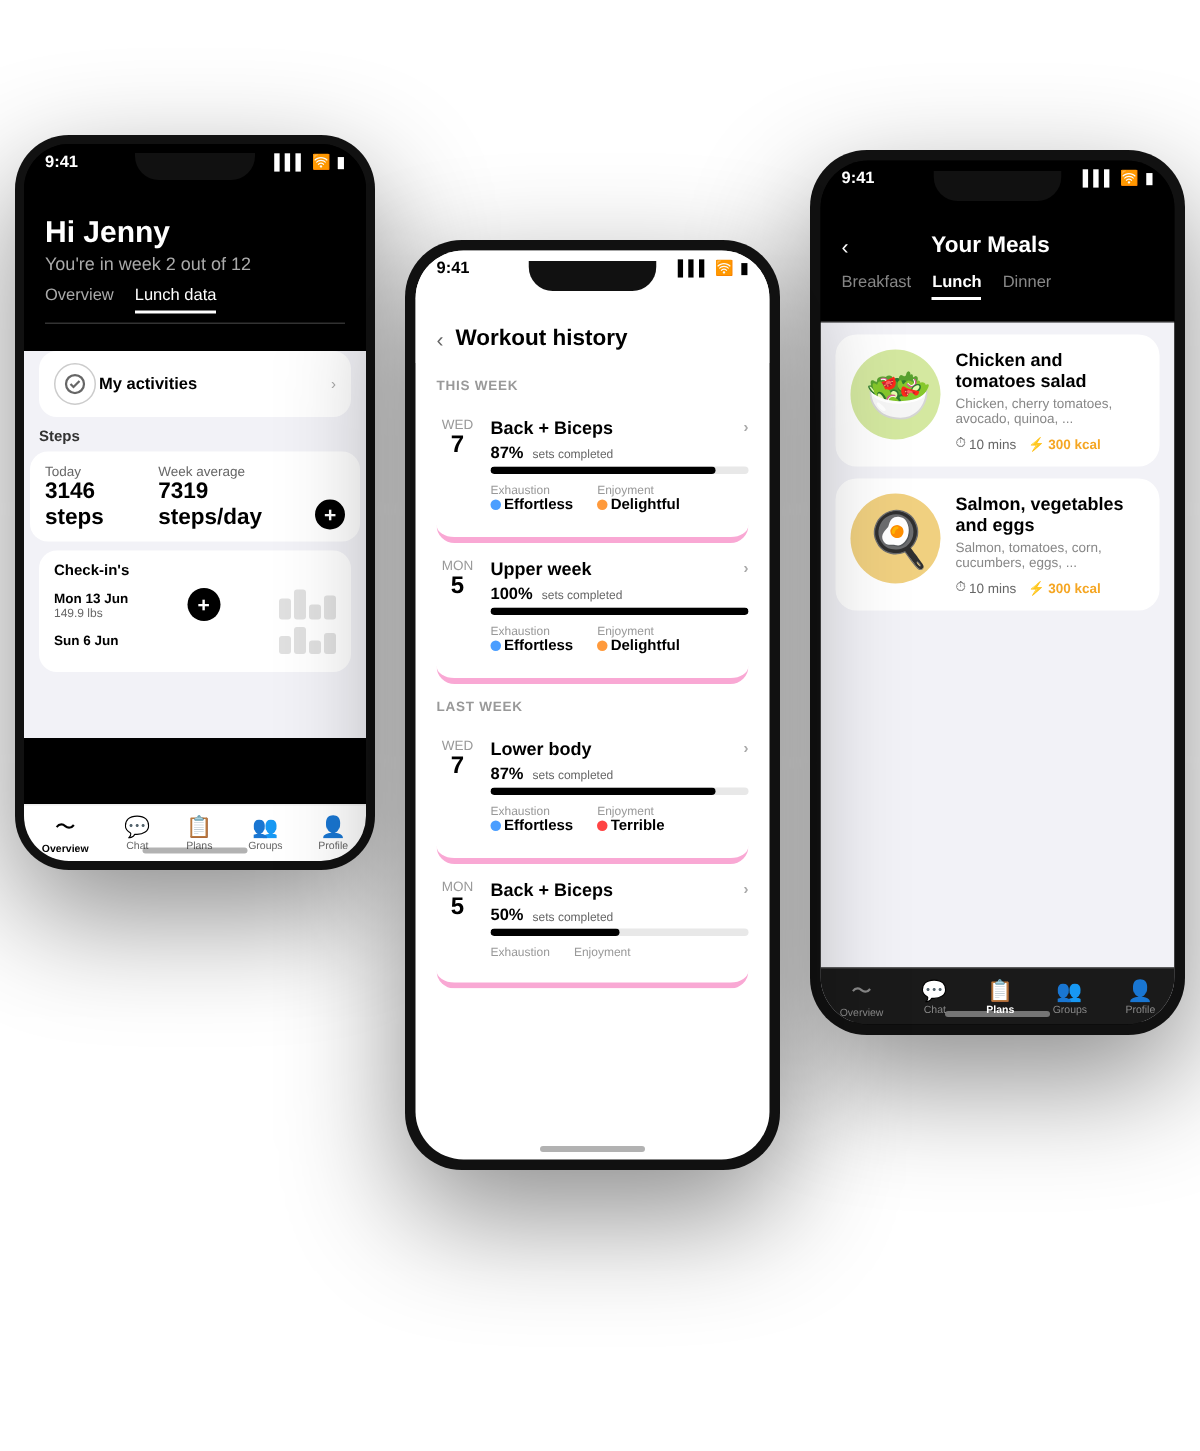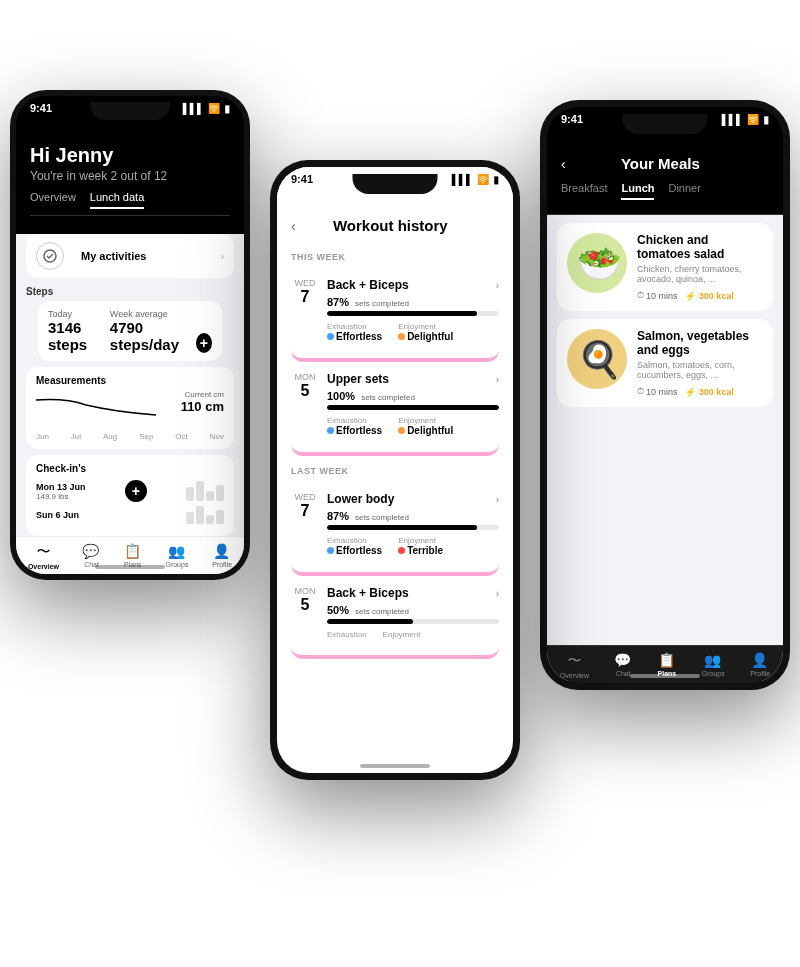--- a/index.html
+++ b/index.html
@@ -99,41 +99,41 @@
       margin: 8px 10px 0;
       border-radius: 12px;
       padding: 8px 10px;
       display: flex;
       align-items: center;
       justify-content: space-between;
     }
     .activities-row .left-part {
       display: flex;
       align-items: center;
-      gap: 17px;
+      gap: 2px;
     }
     .act-icon {
       width: 28px; height: 28px;
       border-radius: 50%;
       border: 1.5px solid #ccc;
       display: flex; align-items: center; justify-content: center;
       font-size: 12px;
     }
     .act-label { font-size: 11px; font-weight: 600; }
     .chevron { font-size: 10px; color: #aaa; }
 
     .section-label {
       font-size: 10px;
       font-weight: 700;
       color: #333;
       margin: 8px 10px 4px;
     }
     .steps-card {
       background: #fff;
-      margin: 0 22px;
+      margin: 0 4px;
       border-radius: 12px;
       padding: 8px 10px;
     }
     .steps-row {
       display: flex;
       justify-content: space-between;
       align-items: flex-end;
     }
     .steps-col .lbl { font-size: 9px; color: #666; }
     .steps-col .val { font-size: 15px; font-weight: 700; }
@@ -256,21 +256,21 @@
     .workout-header .back-arrow {
       font-size: 14px;
       color: #666;
       margin-right: 8px;
       cursor: pointer;
     }
     .workout-header .title {
       font-size: 15px;
       font-weight: 700;
       flex: 1;
-      text-align: center;
+      text-align: left;
       margin-right: 22px;
     }
 
     .workout-scroll {
       overflow-y: auto;
       height: calc(100% - 70px);
       padding: 0 14px;
     }
     .week-label {
       font-size: 9px;
@@ -501,46 +501,26 @@
 
       <div class="section-label">Steps</div>
       <div class="steps-card">
         <div class="steps-row">
           <div class="steps-col">
             <div class="lbl">Today</div>
             <div class="val">3146 steps</div>
           </div>
           <div class="steps-col">
             <div class="lbl">Week average</div>
-            <div class="val">4790 steps/day</div>
+            <div class="val">7319 steps/day</div>
           </div>
           <div class="plus-btn">+</div>
         </div>
       </div>
 
-      <div class="measurements-card">
-        <div class="meas-header">Measurements</div>
-        <div class="meas-chart">
-          <svg class="chart-svg" viewBox="0 0 120 30">
-            <path d="M0 10 Q30 8 50 15 Q80 22 120 25" stroke="#000" stroke-width="1.5" fill="none"></path>
-          </svg>
-          <div class="meas-right">
-            <div class="lbl2">Current cm</div>
-            <div class="val2">110 cm</div>
-          </div>
-        </div>
-        <div class="meas-months">
-          <span>Jun</span>
-          <span>Jul</span>
-          <span>Aug</span>
-          <span>Sep</span>
-          <span>Oct</span>
-          <span>Nov</span>
-        </div>
-      </div>
 
       <div class="checkins-card">
         <div class="ci-header">Check-in's</div>
         <div class="ci-row">
           <div class="ci-info">
             <div class="date">Mon 13 Jun</div>
             <div class="weight">149.9 lbs</div>
           </div>
           <div class="ci-add">+</div>
           <div class="ci-bars">
@@ -652,21 +632,21 @@
       </div>
 
       <div class="workout-item">
         <div class="workout-item-header">
           <div class="day-col">
             <div class="day-name">MON</div>
             <div class="day-num">5</div>
           </div>
           <div class="workout-details">
             <div class="workout-name">
-              <span>Upper sets</span>
+              <span>Upper week</span>
               <span class="chevron">›</span>
             </div>
             <div style="display:flex;align-items:baseline;gap:2px;">
               <span class="workout-pct">100%</span>
               <span class="sets-label">sets completed</span>
             </div>
             <div class="progress-bar-wrap">
               <div class="progress-bar-fill" style="width:100%;"></div>
             </div>
             <div class="workout-metrics">

